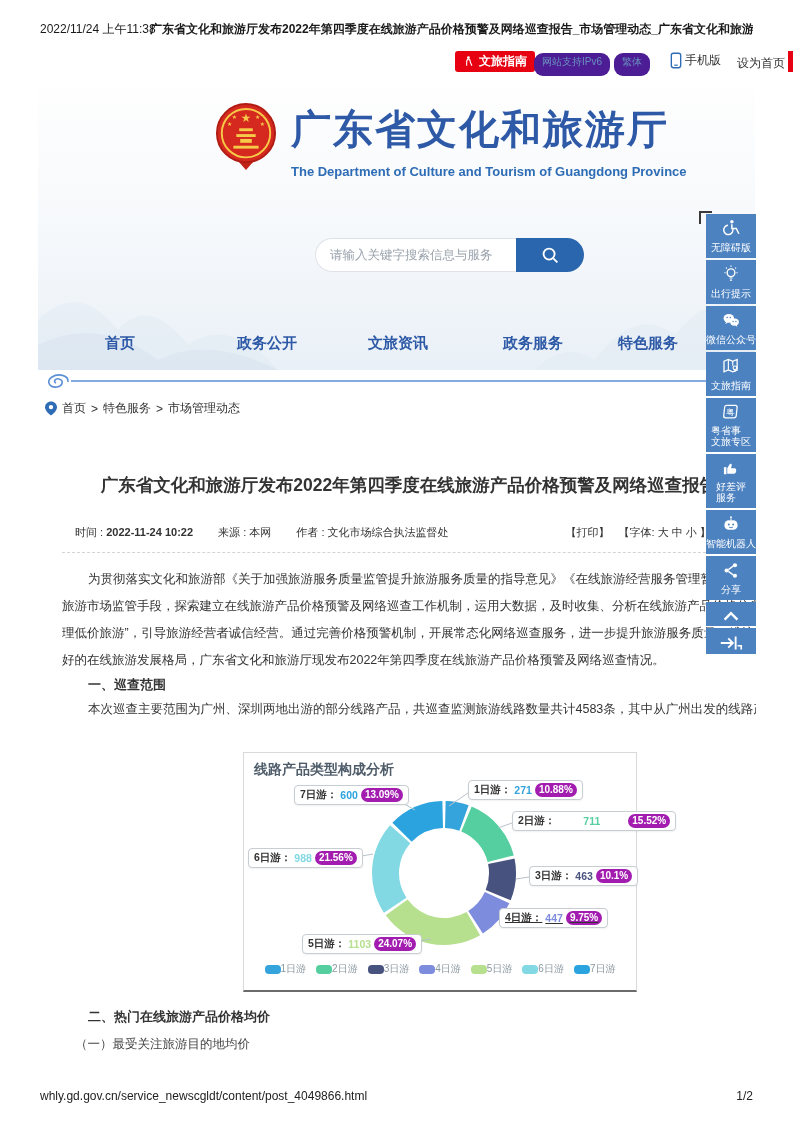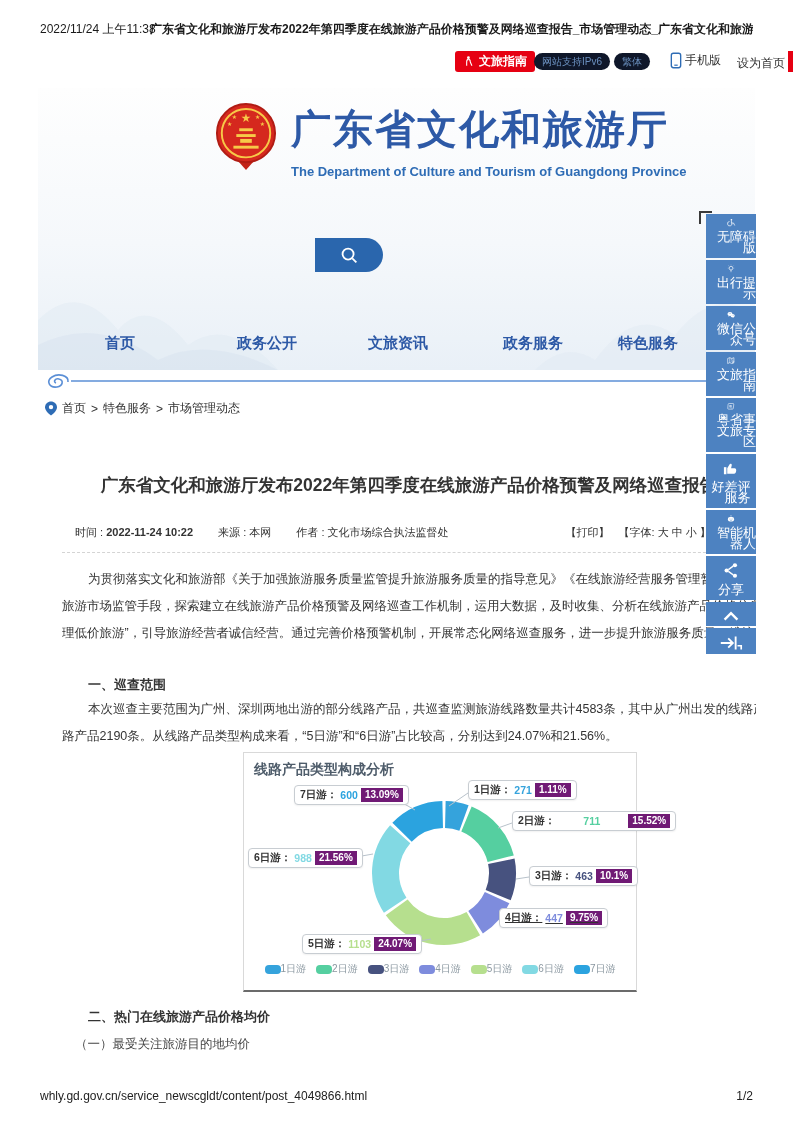--- a/index.html
+++ b/index.html
@@ -5,21 +5,21 @@
   html,body{margin:0;padding:0;background:#fff;}
   #page{position:relative;width:793px;height:1122px;background:#fff;overflow:hidden;
         font-family:"Liberation Sans",sans-serif;color:#333;}
   
   .ph-date{position:absolute;left:40px;top:21px;font-size:12px;color:#1a1a1a;}
   .ph-title{position:absolute;left:150px;right:40px;top:21px;text-align:center;font-size:12px;font-weight:bold;color:#1a1a1a;white-space:nowrap;overflow:hidden;}
   .pf-url{position:absolute;left:40px;top:1089px;font-size:12px;color:#222;}
   .pf-page{position:absolute;right:40px;top:1089px;font-size:12px;color:#222;}
   
   .elder-btn{position:absolute;left:455px;top:51px;height:21px;background:#e60012;color:#fff;border:none;border-radius:3px;font-size:12px;font-weight:bold;display:flex;align-items:center;gap:3px;padding:0 8px;font-family:inherit;}
-  .pill{position:absolute;top:53px;height:17px;background:#0f172a;color:#6a8fbe;border-radius:9px;font-size:10px;line-height:17px;padding:0 8px;}
+  .pill{position:absolute;top:53px;height:23px;background:#4c1d95;color:#6a8fbe;border-radius:9px;font-size:10px;line-height:17px;padding:0 8px;}
   .pill.ipv6{left:534px;}
   .pill.trad{left:614px;}
   .mobile{position:absolute;left:670px;top:52px;display:flex;align-items:center;gap:3px;font-size:12px;color:#333;}
   .sethome{position:absolute;left:737px;top:55px;font-size:12px;color:#333;white-space:nowrap;}
   .red-sliver{position:absolute;left:788px;top:51px;width:5px;height:21px;background:#e60012;}
   
   .banner{position:absolute;left:38px;top:88px;width:717px;height:282px;background:linear-gradient(180deg,#fefefe 0%,#f5f8fb 55%,#e9f0f7 100%);}
   .mtn{position:absolute;bottom:0;opacity:.7;}
   .brand{position:absolute;left:177px;top:14px;display:flex;align-items:flex-start;}
   .emblem{width:62px;height:70px;}
@@ -47,33 +47,33 @@
   .pline{position:absolute;left:0;font-size:12.5px;color:#333;white-space:nowrap;line-height:18px;}
   .indent{padding-left:26px;}
   .h2{position:absolute;left:26px;font-size:13px;font-weight:bold;color:#333;white-space:nowrap;}
   .sub{position:absolute;left:13px;font-size:12.5px;color:#444;white-space:nowrap;}
   
   .chart-card{position:absolute;left:181px;top:282px;width:394px;height:240px;background:#fff;border:1px solid #d9d9d9;border-bottom:2px solid #6b6b6b;box-sizing:border-box;}
   .chart-title{position:absolute;left:10px;top:8px;font-size:14px;font-weight:bold;color:#4f5d6b;}
   .donut{position:absolute;left:115px;top:35px;}
   .connectors{position:absolute;left:0;top:0;pointer-events:none;}
   .callout{position:absolute;display:flex;align-items:center;gap:3px;background:#fff;border:1px solid #c8cdd2;border-radius:4px;padding:2px 5px;font-size:10.5px;font-weight:bold;color:#333;white-space:nowrap;box-shadow:0 1px 2px rgba(0,0,0,.06);}
-  .co-pct{background:#701a75;color:#fff;border-radius:0;padding:0 4px;font-size:10px;line-height:14px;}
+  .co-pct{background:#a21caf;color:#fff;border-radius:7px;padding:0 4px;font-size:10px;line-height:14px;}
   .co-d1{left:224px;top:27px;} .co-d2{left:268px;top:58px;gap:28px;} .co-d3{left:285px;top:113px;}
   .co-d4{left:255px;top:155px;text-decoration:underline;} .co-d5{left:58px;top:181px;} .co-d6{left:4px;top:95px;}
   .co-d7{left:50px;top:32px;}
   .legend{position:absolute;left:0;top:209px;width:100%;display:flex;justify-content:center;gap:10px;}
   .legend-item{display:flex;align-items:center;}
   .swatch{width:16px;height:9px;border-radius:4px;display:inline-block;}
   .legend-label{font-size:10px;color:#8a97a0;}
   
   .sidebar{position:absolute;left:706px;top:214px;width:50px;z-index:9;}
   .sb-item{width:50px;background:#4d82c1;margin-bottom:2px;display:flex;flex-direction:column;align-items:center;justify-content:center;cursor:pointer;}
   .sb-item svg{display:block;margin-top:4px;}
-  .sb-label{font-size:13px;color:#fff;line-height:11px;text-align:right;padding:3px 0 5px;white-space:pre-line;}
+  .sb-label{font-size:10px;color:#fff;line-height:11px;text-align:left;padding:3px 0 5px;white-space:pre-line;}
   .sb-h44{height:44px;} .sb-h54{height:54px;} .sb-h24{height:24px;} .sb-h26{height:26px;}
   .corner{position:absolute;left:-7px;top:-3px;width:11px;height:11px;border-left:2.5px solid #3a3a3a;border-top:2.5px solid #3a3a3a;}
 </style>
 </head>
 <body>
 
 <div id="page">
 
   <div class="ph-date">2022/11/24 上午11:38</div>
   <div class="ph-title">广东省文化和旅游厅发布2022年第四季度在线旅游产品价格预警及网络巡查报告_市场管理动态_广东省文化和旅游厅</div>
@@ -120,20 +120,21 @@
         <rect x="22" y="33" width="20" height="3" fill="#f7c948"></rect>
         <rect x="26" y="38" width="12" height="4" fill="#f7c948"></rect>
         <rect x="19" y="45" width="26" height="3" fill="#f7c948"></rect>
       </svg>
       <div class="brand-text">
         <div class="site-name">广东省文化和旅游厅</div>
         <div class="site-en">The Department of Culture and Tourism of Guangdong Province</div>
       </div>
     </div>
     <div class="searchbar">
+      <input class="search-input" placeholder="请输入关键字搜索信息与服务" style="">
       <button class="search-btn">
         <svg width="22" height="22" viewBox="0 0 24 24">
             <circle cx="11" cy="11" r="6" fill="none" stroke="#fff" stroke-width="2"></circle>
             <line x1="15.6" y1="15.6" x2="20" y2="20" stroke="#fff" stroke-width="2"></line>
           </svg>
       </button>
     </div>
     <a class="nav-item" style="left:67px">首页</a>
     <a class="nav-item" style="left:199px">政务公开</a>
     <a class="nav-item" style="left:330px">文旅资讯</a>
@@ -172,25 +173,25 @@
     <div class="meta-right">
       <span>【打印】</span>
       <span>【字体: 大  中  小 】</span>
       <span>分享到:</span>
     </div>
     <div class="divider"></div>
 
     <div class="pline indent" style="top:100px">为贯彻落实文化和旅游部《关于加强旅游服务质量监管提升旅游服务质量的指导意见》《在线旅游经营服务管理暂行规定》等文件精</div>
     <div class="pline" style="top:127px">旅游市场监管手段，探索建立在线旅游产品价格预警及网络巡查工作机制，运用大数据，及时收集、分析在线旅游产品价格信息，引导旅</div>
     <div class="pline" style="top:154px">理低价旅游”，引导旅游经营者诚信经营。通过完善价格预警机制，开展常态化网络巡查服务，进一步提升旅游服务质量，维护广大旅游</div>
+    <div class="pline" style="top:181px">好的在线旅游发展格局，广东省文化和旅游厅现发布2022年第四季度在线旅游产品价格预警及网络巡查情况。</div>
 
     <div class="h2" style="top:206px">一、巡查范围</div>
 
     <div class="pline indent" style="top:230px">本次巡查主要范围为广州、深圳两地出游的部分线路产品，共巡查监测旅游线路数量共计4583条，其中从广州出发的线路产品2393条，从深圳</div>
-    <div class="pline" style="top:257px">路产品2190条。从线路产品类型构成来看，“5日游”和“6日游”占比较高，分别达到24.07%和21.56%。</div>
 
     <div class="chart-card">
       <div class="chart-title">线路产品类型构成分析</div>
       <svg class="donut" width="170" height="170" viewBox="0 0 170 170">
           <path d="M 86.63 13.02 A 72 72 0 0 1 109.61 17.34 L 100.38 42.71 A 45 45 0 0 0 86.02 40.01 Z" fill="#35a3dc"></path>
           <path d="M 112.65 18.52 A 72 72 0 0 1 154.81 67.38 L 128.63 73.99 A 45 45 0 0 0 102.28 43.45 Z" fill="#55cfa0"></path>
           <path d="M 155.54 70.57 A 72 72 0 0 1 151.66 112.21 L 126.66 102.01 A 45 45 0 0 0 129.09 75.98 Z" fill="#47527f"></path>
           <path d="M 150.36 115.21 A 72 72 0 0 1 123.88 145.60 L 109.30 122.88 A 45 45 0 0 0 125.85 103.88 Z" fill="#7e8cdd"></path>
           <path d="M 121.09 147.30 A 72 72 0 0 1 26.78 127.36 L 48.61 111.48 A 45 45 0 0 0 107.56 123.94 Z" fill="#b6df8e"></path>
           <path d="M 24.92 124.68 A 72 72 0 0 1 31.13 37.23 L 51.33 55.14 A 45 45 0 0 0 47.45 109.80 Z" fill="#82d9e3"></path>
@@ -202,21 +203,21 @@
         <line x1="285" y1="124" x2="272" y2="126" stroke="#b8c2cb" stroke-width="1"></line>
         <line x1="271" y1="166" x2="255" y2="164" stroke="#b8c2cb" stroke-width="1"></line>
         <line x1="166" y1="190" x2="187" y2="186" stroke="#b8c2cb" stroke-width="1"></line>
         <line x1="101" y1="106" x2="129" y2="101" stroke="#b8c2cb" stroke-width="1"></line>
         <line x1="148" y1="44" x2="171" y2="57" stroke="#b8c2cb" stroke-width="1"></line>
       </svg>
 
       <div class="callout co-d1">
         <span>1日游：</span>
         <span class="co-val" style="color: rgb(53, 163, 220);">271</span>
-        <span class="co-pct">1.11%</span>
+        <span class="co-pct">10.88%</span>
       </div>
       <div class="callout co-d2">
         <span>2日游：</span>
         <span class="co-val" style="color: rgb(85, 207, 160);">711</span>
         <span class="co-pct">15.52%</span>
       </div>
       <div class="callout co-d3">
         <span>3日游：</span>
         <span class="co-val" style="color: rgb(71, 82, 127);">463</span>
         <span class="co-pct">10.1%</span>

